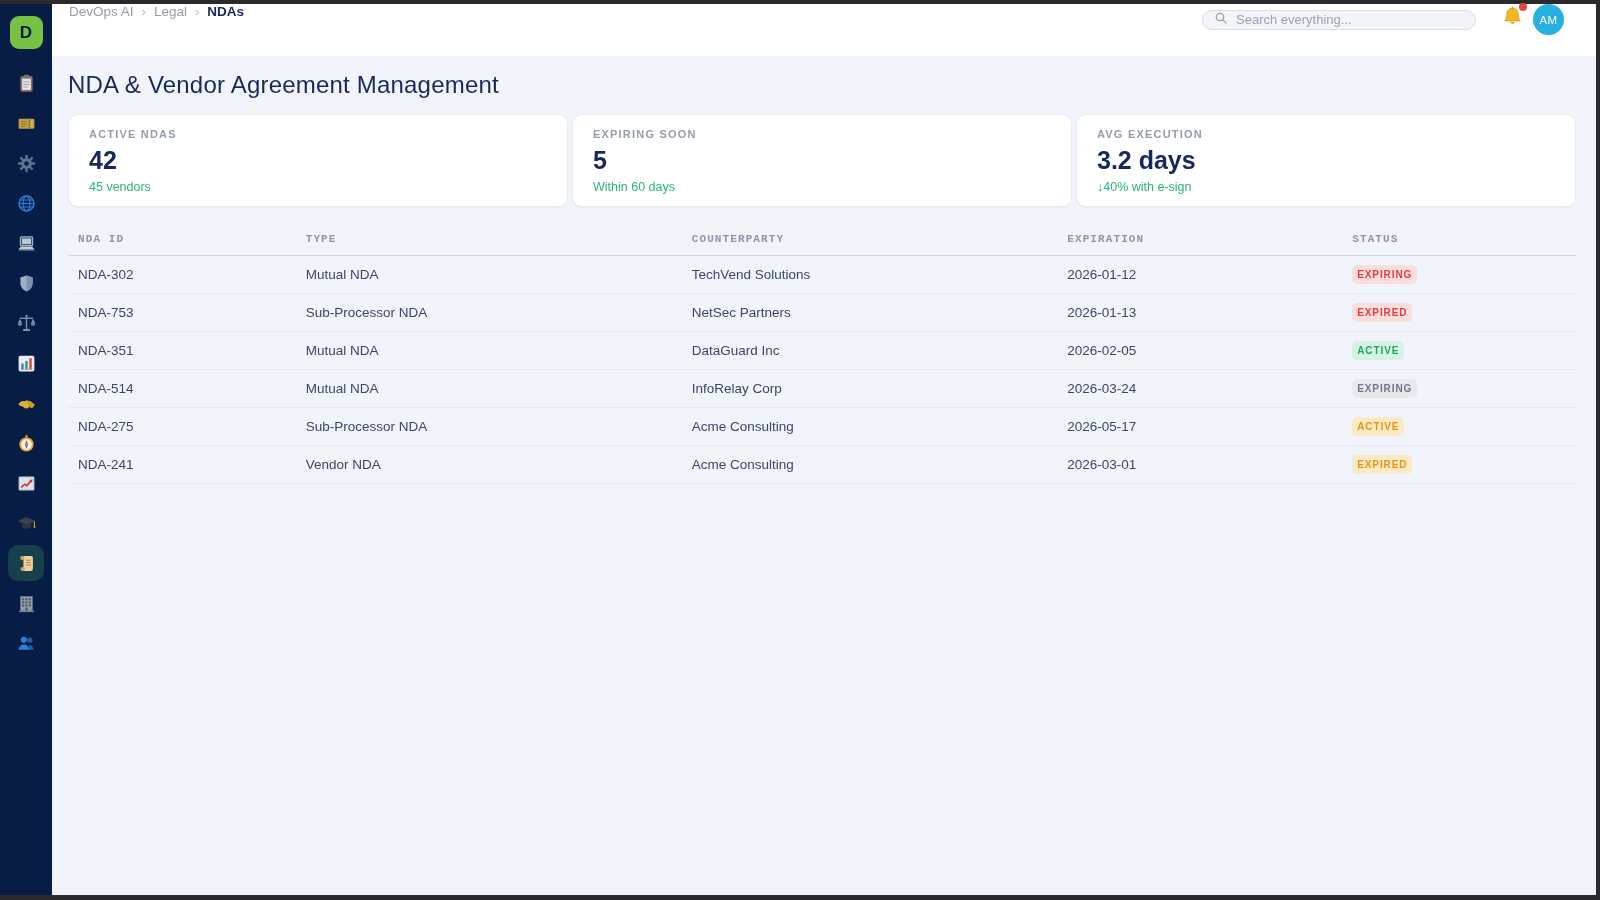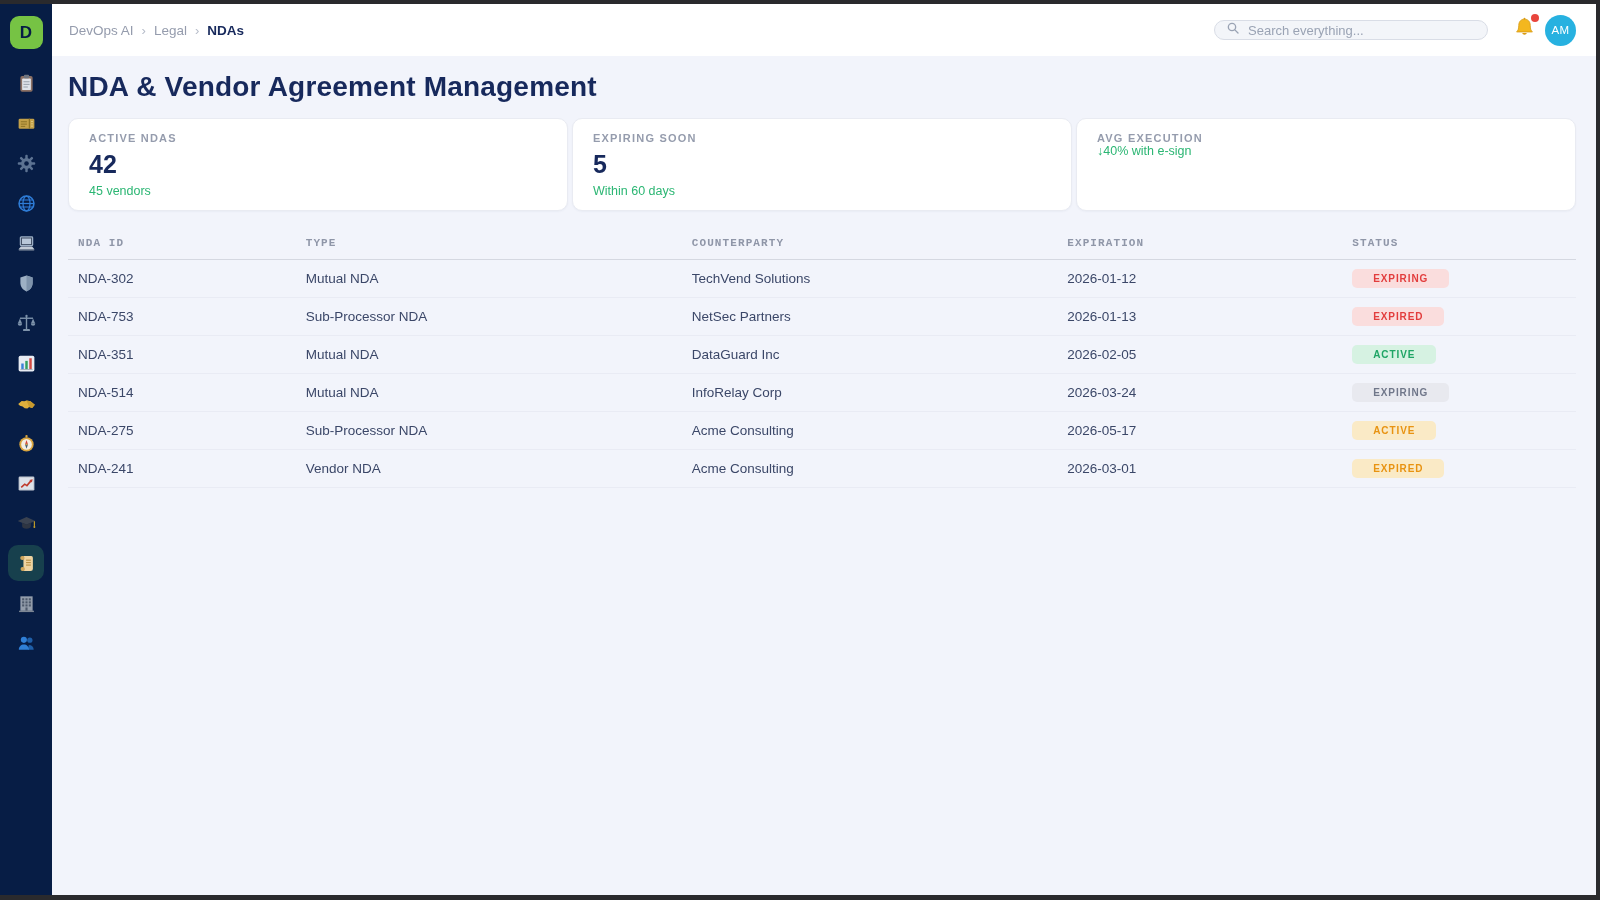--- a/index.html
+++ b/index.html
@@ -17,59 +17,59 @@
           color:var(--sidebar-bg); font-weight:bold; font-size:17px; display:flex;
           align-items:center; justify-content:center; margin-bottom:16px; cursor:pointer; }
   .side-nav { display:flex; flex-direction:column; gap:4px; }
   .side-item { width:36px; height:36px; border-radius:10px; display:flex; align-items:center;
                justify-content:center; cursor:pointer; }
   .side-item.active { background:var(--active-item-bg); }
   .side-item svg { display:block; }
 
   
   .main { flex:1; display:flex; flex-direction:column; min-width:0; }
-  .topbar { height:52px; background:var(--topbar-bg); display:flex; align-items:center;
-            justify-content:space-between; padding:0 20px 0 17px; flex-shrink:0; }
+  .topbar { height:52px; background:var(--topbar-bg); display:flex; align-items:flex-start;
+            justify-content:space-between; padding:0 32px 0 17px; flex-shrink:0; }
   .crumbs { display:flex; align-items:center; gap:8px; font-size:13.5px; }
   .crumb { color:var(--muted); cursor:pointer; }
   .crumb.current { color:var(--navy); font-weight:bold; cursor:default; }
   .crumb-sep { color:#b6bcc9; font-size:13px; }
 
   .top-right { display:flex; align-items:center; }
   .search { width:274px; height:20px; border-radius:14px; border:1px solid #d9dde6;
             background:#f3f5f9; display:flex; align-items:center; padding:0 10px; gap:7px; }
   .search input { flex:1; border:none; outline:none; background:transparent; font-size:13px;
                   color:#4a5468; font-family:inherit; }
   .search input::placeholder { color:#9aa3b4; }
   .bell-wrap { position:relative; margin-left:24px; cursor:pointer; }
   .bell-dot { position:absolute; top:-2px; right:-2px; width:8px; height:8px; border-radius:50%;
               background:var(--bell-dot); }
   .avatar { width:31px; height:31px; border-radius:50%; background:var(--avatar-bg); color:#fff;
             font-size:11.5px; font-weight:normal; display:flex; align-items:center;
             justify-content:center; margin-left:8px; cursor:pointer; letter-spacing:.5px; }
 
   .content { flex:1; background:var(--content-bg); padding:15px 20px 0 16px; overflow:hidden; }
-  .page-title { color:var(--navy); font-size:28px; font-weight:bold; letter-spacing:.2px; }
+  .page-title { color:var(--navy); font-size:24px; font-weight:normal; letter-spacing:.2px; }
 
   .stats { display:flex; gap:4px; margin-top:15px; }
   .card { flex:1; background:#fff; border:1px solid var(--card-border); border-radius:10px;
           padding:13px 20px 12px; box-shadow:0 1px 2px rgba(25,40,90,.04); }
   .card .lab { font-size:11px; color:var(--muted); letter-spacing:1.2px; font-weight:600;
                text-transform:uppercase; }
   .card .val { font-size:25px; font-weight:bold; color:var(--navy); margin:6px 0 5px; }
   .card .sub { font-size:12.5px; color:var(--green); }
 
   table { width:100%; border-collapse:collapse; margin-top:18px; table-layout:fixed; }
   th { text-align:left; font-size:11px; color:#8f96a8; letter-spacing:1.1px; font-weight:600;
        padding:8px 10px 10px; border-bottom:1px solid var(--header-line); text-transform:uppercase;font-family:Liberation Mono, monospace; }
   td { padding:9px 10px; font-size:13.5px; color:var(--cell-text);
        border-bottom:1px solid var(--row-line); }
   tr.data-row { cursor:pointer; }
   .badge { display:inline-block; font-size:10px; font-weight:bold; letter-spacing:.9px;
-           padding:4px 21px; border-radius:5px; }
+           padding:4px 5px; border-radius:5px; }
   .badge--red    { color:var(--badge-red-text);    background:var(--badge-red-bg); }
   .badge--green  { color:var(--badge-green-text);  background:var(--badge-green-bg); }
   .badge--gray   { color:var(--badge-gray-text);   background:var(--badge-gray-bg); }
   .badge--orange { color:var(--badge-orange-text); background:var(--badge-orange-bg); }
 
   col.c1{width:15.1%} col.c2{width:25.6%} col.c3{width:24.9%} col.c4{width:18.9%} col.c5{width:15.5%}
 </style>
 </head>
 <body>
 
@@ -310,20 +310,21 @@
     <div class="val">42</div>
     <div class="sub">45 vendors</div>
   </div>
           <div class="card">
     <div class="lab">EXPIRING SOON</div>
     <div class="val">5</div>
     <div class="sub">Within 60 days</div>
   </div>
           <div class="card">
     <div class="lab">AVG EXECUTION</div>
+    <div class="val">3.2 days</div>
     <div class="sub">↓40% with e-sign</div>
   </div>
         </div>
 
       <table>
         <colgroup>
             <col class="c1">
             <col class="c2">
             <col class="c3">
             <col class="c4">

